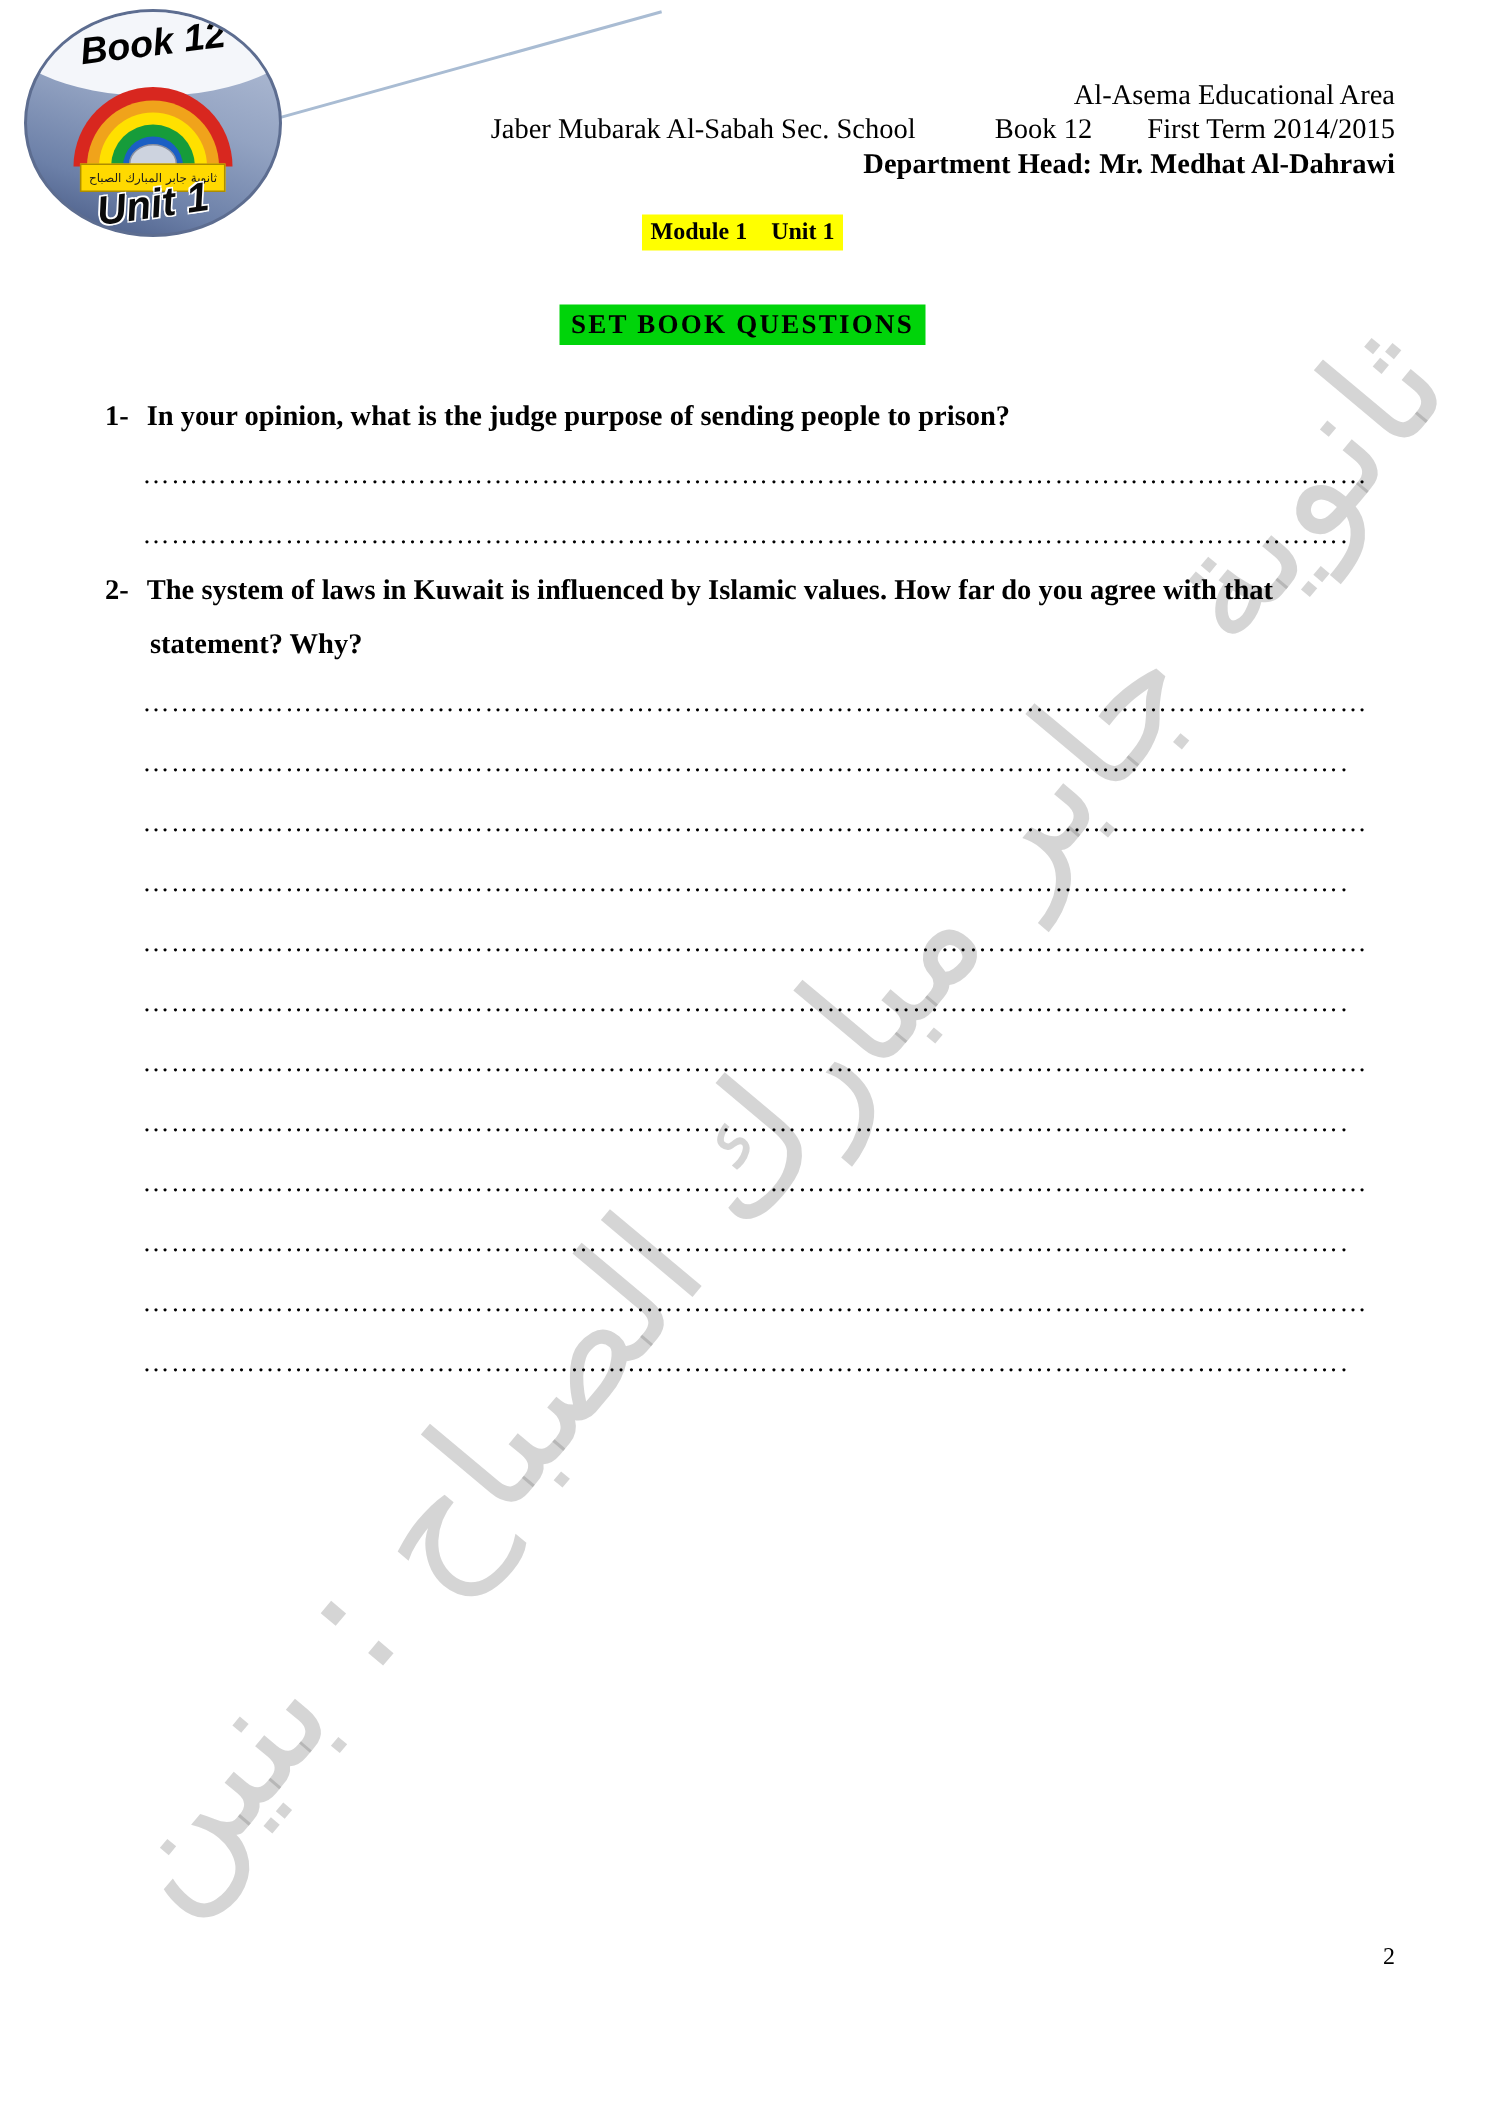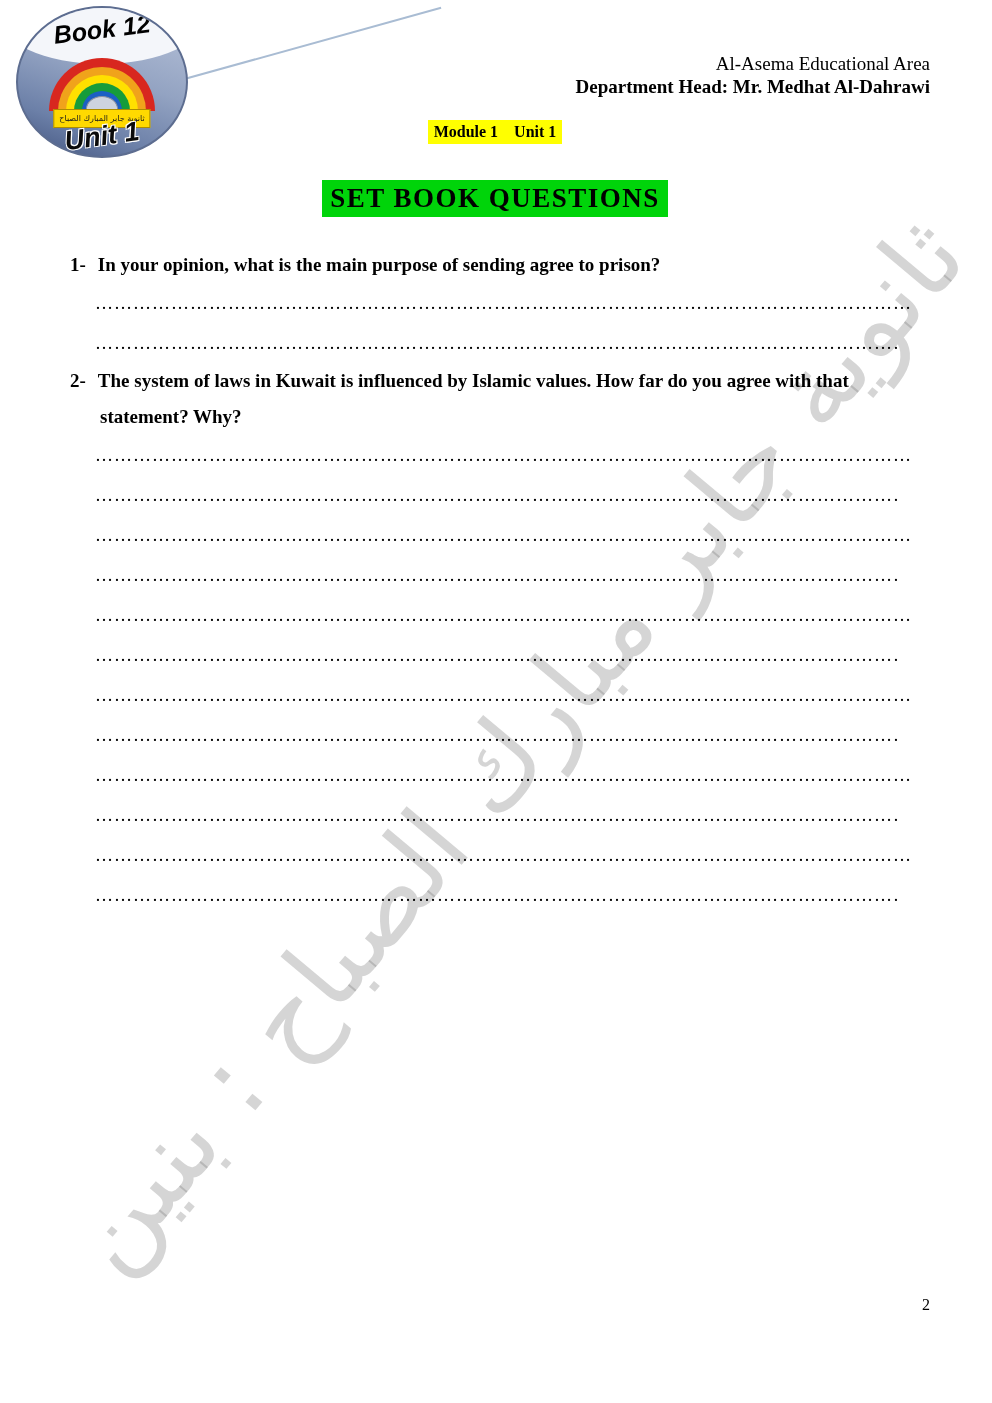--- a/index.html
+++ b/index.html
@@ -95,21 +95,21 @@
   .module-row { text-align: center; margin-top: 22px; }
   .module-banner {
     display: inline-block; background: #ffff00;
     font-weight: bold; font-size: 16px; padding: 3px 6px;
     white-space: pre;
   }
 
   .title-row { text-align: center; margin-top: 36px; }
   .section-title {
     display: inline-block; background: #00d40a;
-    font-weight: bold; font-size: 27px; letter-spacing: 1.5px;
+    font-weight: bold; font-size: 18px; letter-spacing: 1.5px;
     padding: 3px 8px;
   }
 
   .questions { margin-top: 30px; }
   .question { margin-bottom: 0; }
   .qtext {
     font-weight: bold; font-size: 19px; line-height: 36px;
     max-width: 840px;
   }
   .qa .qtext { padding-left: 35px; text-indent: -30px; margin-left: 5px; }
@@ -152,35 +152,40 @@
       <div class="logo-emblem"></div>
       <div class="logo-banner">ثانوية جابر المبارك الصباح</div>
       <div class="logo-unit">Unit 1</div>
     </div>
   </div>
 
   <div class="content">
 
     <div class="header">
       <div>Al-Asema Educational Area</div>
+      <div class="school-row">
+        <span>Jaber Mubarak Al-Sabah Sec. School</span>
+        <span class="gap-a">Book 12</span>
+        <span class="gap-b">First Term 2014/2015</span>
+      </div>
       <div class="dept">Department Head: Mr. Medhat Al-Dahrawi</div>
     </div>
 
     <div class="module-row">
       <span class="module-banner">Module 1    Unit 1</span>
     </div>
 
     <div class="title-row">
       <span class="section-title">SET BOOK QUESTIONS</span>
     </div>
 
     <div class="questions">
 
       <div class="question qa">
-        <p class="qtext"><span class="qnum">1-</span><span>In your opinion, what is the main purpose of sending agree to prison?</span></p>
+        <p class="qtext"><span class="qnum">1-</span><span>In your opinion, what is the judge purpose of sending people to prison?</span></p>
         <div class="answer-line">……………………………………………………………………………………………………………………………………………………………………………………………………………………………………………………………………………………………………………………………………</div>
         <div class="answer-line short">…………………………………………………………………………………………………………………………………………………………………………………………………………………………………………………………………………………………………………………………...</div>
       </div>
 
       <div class="question qa">
         <p class="qtext"><span class="qnum">2-</span><span>The system of laws in Kuwait is influenced by Islamic values. How far do you agree with that statement? Why?</span></p>
         <div class="answer-line">……………………………………………………………………………………………………………………………………………………………………………………………………………………………………………………………………………………………………………………………………</div>
         <div class="answer-line short">…………………………………………………………………………………………………………………………………………………………………………………………………………………………………………………………………………………………………………………………...</div>
       </div>
 

